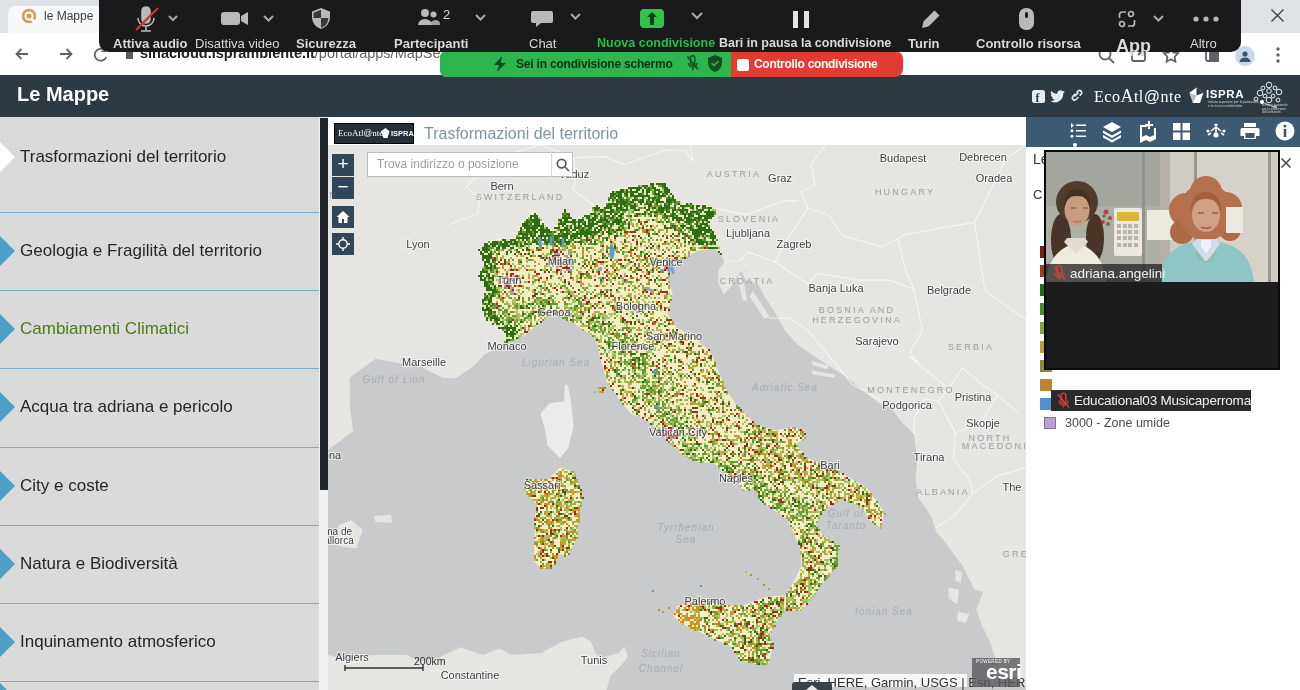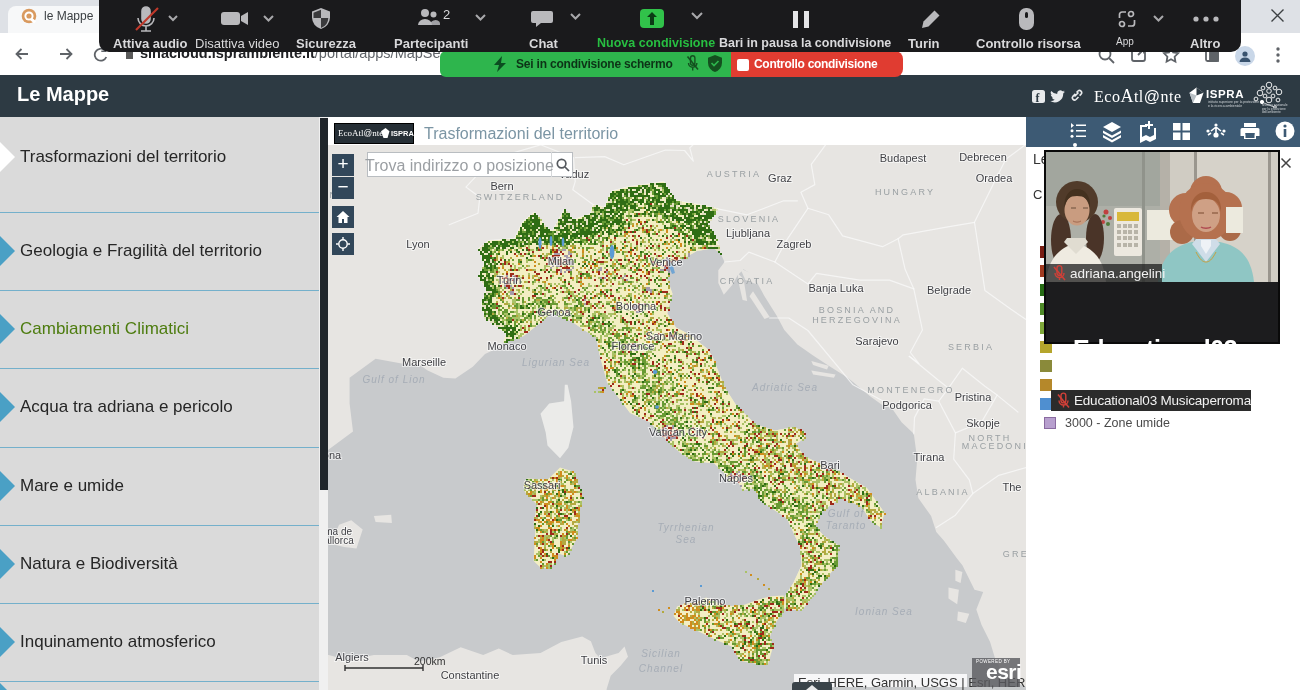--- a/index.html
+++ b/index.html
@@ -115,21 +115,21 @@
 <svg class="abs" style="left:0;top:627.0px" width="15" height="30">
     <path d="M0 0l15 15L0 30z" fill="#4aa0c5"></path>
   </svg>
 <svg class="abs" style="left:0;top:683px" width="15" height="30">
     <path d="M0 0l15 15L0 30z" fill="#4aa0c5"></path>
   </svg>
 <div class="abs" style="left:20px;top:146.5px;font-size:17px;color:#262626">Trasformazioni del territorio</div>
 <div class="abs" style="left:20px;top:241.0px;font-size:17px;color:#262626">Geologia e Fragilità del territorio</div>
 <div class="abs" style="left:20px;top:319.2px;font-size:17px;color:#4d7c0f">Cambiamenti Climatici</div>
 <div class="abs" style="left:20px;top:397.4px;font-size:17px;color:#262626">Acqua tra adriana e pericolo</div>
-<div class="abs" style="left:20px;top:475.6px;font-size:17px;color:#262626">Mare e umide</div>
+<div class="abs" style="left:20px;top:475.6px;font-size:17px;color:#262626">City e coste</div>
 <div class="abs" style="left:20px;top:553.8px;font-size:17px;color:#262626">Natura e Biodiversità</div>
 <div class="abs" style="left:20px;top:632.0px;font-size:17px;color:#262626">Inquinamento atmosferico</div>
 
 <div class="abs" style="left:319px;top:117px;width:9px;height:573px;background:#f0f0f0"></div>
 <div class="abs" style="left:319.5px;top:118px;width:8px;height:372px;background:#20262b"></div>
 
 <div class="abs" style="left:328px;top:117px;width:698px;height:28px;background:#fff"></div>
 <div class="abs" style="left:334px;top:123px;width:80px;height:21px;background:#262f36;border:1px solid #000"></div>
 <div class="abs" style="left:338px;top:128px;font-size:9px;color:#fff;font-family:'Liberation Serif',serif">EcoAtl<span style="font-family:'Liberation Sans';font-size:8.5px">@</span>nte</div>
 <svg class="abs" style="left:381px;top:128px" width="9" height="10">
@@ -276,21 +276,21 @@
     <path d="M7 1L0.5 7H2.5v6h3.5V9h2v4h3.5V7h2z" fill="#fff"></path>
   </svg>
 <div class="abs" style="left:332px;top:233px;width:22px;height:22px;background:#32475a"></div>
 <svg class="abs" style="left:335px;top:236px" width="16" height="16" fill="none" stroke="#fff" stroke-width="1.4">
     <circle cx="8" cy="8" r="4.2"></circle>
     <path d="M8 1v2.5M8 12.5V15M1 8h2.5M12.5 8H15"></path>
   </svg>
 
 <div class="abs" style="left:367px;top:152px;width:206px;height:25px;background:#fff;border:1px solid #b9bdc1"></div>
 <div class="abs" style="left:551px;top:152px;width:1px;height:25px;background:#d6d8da"></div>
-<div class="abs" style="left:365px;top:157px;font-size:16px;color:#9b9fa3">Trova indirizzo o posizione</div>
+<div class="abs" style="left:377px;top:157px;font-size:12px;color:#9b9fa3">Trova indirizzo o posizione</div>
 <svg class="abs" style="left:556px;top:158px" width="14" height="14" fill="none" stroke="#55595e" stroke-width="1.7">
     <circle cx="5.6" cy="5.6" r="4.3"></circle>
     <path d="M9 9l4 4"></path>
   </svg>
 
 <div class="abs" style="left:414px;top:655px;font-size:10.5px;color:#323232">200km</div>
 <svg class="abs" style="left:344px;top:664px" width="80" height="8" fill="none" stroke="#323232" stroke-width="1.4">
     <path d="M1 1v6M1 4h78M79 1v6"></path>
   </svg>
 
@@ -355,21 +355,21 @@
 <div class="abs" style="left:1040px;top:284px;width:12px;height:12px;background:#256b14"></div>
 <div class="abs" style="left:1040px;top:303px;width:12px;height:12px;background:#4e8a28"></div>
 <div class="abs" style="left:1040px;top:322px;width:12px;height:12px;background:#7fa83a"></div>
 <div class="abs" style="left:1040px;top:341px;width:12px;height:12px;background:#b5a52c"></div>
 <div class="abs" style="left:1040px;top:360px;width:12px;height:12px;background:#8a8a3a"></div>
 <div class="abs" style="left:1040px;top:379px;width:12px;height:12px;background:#b5882a"></div>
 <div class="abs" style="left:1040px;top:398px;width:12px;height:12px;background:#4f8fd0"></div>
 <div class="abs" style="left:1044px;top:417px;width:12px;height:12px;background:#b79fce;border:1px solid #8a6aa0"></div>
 <div class="abs" style="left:1065px;top:416px;font-size:12.5px;color:#4a4a4a">3000 - Zone umide</div>
 
-<div class="abs" style="left:1044px;top:150px;width:236px;height:194px;background:#1c1c1e;border:2px solid #0a0a0a">
+<div class="abs" style="left:1044px;top:150px;width:236px;height:220px;background:#1c1c1e;border:2px solid #0a0a0a">
 <svg width="232" height="130" style="display:block">
 <rect width="232" height="130" fill="#cdc9c0"></rect>
 <rect x="0" y="0" width="114" height="130" fill="#adafa7"></rect>
 <rect x="0" y="0" width="114" height="54" fill="#a2a69e"></rect>
 <rect x="96" y="0" width="3" height="130" fill="#90938b"></rect>
 <rect x="114" y="0" width="10" height="130" fill="#b5b1a8"></rect>
 <rect x="124" y="0" width="108" height="130" fill="#d0ccc3"></rect>
 <rect x="148" y="0" width="3" height="130" fill="#9a968e"></rect>
 <rect x="222" y="0" width="3" height="130" fill="#9a968e"></rect>
 <rect x="151" y="0" width="71" height="130" fill="#d6d2c9"></rect>
@@ -429,21 +429,20 @@
 <path d="M146 92 l14 18 14 -18 -4 -5 -20 0z" fill="#cfdde8"></path>
 <path d="M155 94 l5 8 5 -8 0 -6 -10 0z" fill="#eef2f6"></path>
 <path d="M150 100 c4 8 7 10 10 10 3 0 6 -2 10 -10" stroke="#c8a040" stroke-width="1" fill="none"></path>
 <rect x="0" y="112" width="116" height="18" fill="rgba(30,30,30,.75)"></rect>
 <g transform="translate(6,114)">
         <path d="M5 2a2.4 2.4 0 0 1 4.8 0v5a2.4 2.4 0 0 1-4.8 0z M3 7a4.5 4.5 0 0 0 9 0M7.5 11.5v2.5" stroke="#d04038" stroke-width="1.4" fill="none"></path>
         <path d="M2 1l11 13" stroke="#d04038" stroke-width="1.6"></path>
       </g>
 <text x="24" y="126" font-size="13.5" fill="#f2f2f2" font-family="Liberation Sans,sans-serif">adriana.angelini</text>
 </svg>
-<div style="position:absolute;left:27px;top:183px;font-size:25px;font-weight:bold;color:#fff;letter-spacing:-.4px;white-space:nowrap">Educational03<span style="letter-spacing:1px">...</span></div>
 <div style="position:absolute;left:5px;top:238px;width:200px;height:21px;background:#2b2b2b"></div>
 <svg style="position:absolute;left:9px;top:240px" width="16" height="17">
       <path d="M6 3.5a2.4 2.4 0 0 1 4.8 0v5a2.4 2.4 0 0 1-4.8 0z M4 8.5a4.5 4.5 0 0 0 9 0M8.5 13v2.5" stroke="#d04038" stroke-width="1.4" fill="none"></path>
       <path d="M3 2.5l11 13" stroke="#d04038" stroke-width="1.6"></path>
     </svg>
 <div style="position:absolute;left:28px;top:241px;font-size:13.5px;color:#f2f2f2;letter-spacing:-.2px;white-space:nowrap">Educational03 Musicaperroma</div>
 </div>
 
 <div class="abs" style="left:440px;top:51px;width:291px;height:26px;background:#2eb54d;border-radius:6px 0 0 6px"></div>
 <div class="abs" style="left:731px;top:51px;width:172px;height:26px;background:#e03c31;border-radius:0 8px 8px 0"></div>
@@ -489,21 +488,21 @@
     <circle cx="17.5" cy="6.5" r="3"></circle>
     <path d="M14 17a5.5 5 0 0 1 9.5-3.3 6 6 0 0 1 .5 3.3z" opacity=".85"></path>
 <text x="27" y="11" font-size="13" fill="#d9d9db">2</text>
 <path d="M60 7l4.5 4.5L69 7" stroke="#a8a8ab" stroke-width="2" fill="none"></path>
 </svg>
 <div class="abs" style="left:394px;top:36px;font-size:13px;font-weight:bold;color:#d9d9db">Partecipanti</div>
 <svg class="abs" style="left:530px;top:9px" width="52" height="20">
 <path d="M3 2h18a2 2 0 0 1 2 2v8a2 2 0 0 1-2 2H11l-5 4v-4H3a2 2 0 0 1-2-2V4a2 2 0 0 1 2-2z" fill="#b9b9bc"></path>
 <path d="M41 5l4.5 4.5L50 5" stroke="#a8a8ab" stroke-width="2" fill="none"></path>
 </svg>
-<div class="abs" style="left:529px;top:36px;font-size:13px;font-weight:bold;color:#d9d9db">Chat</div>
+<div class="abs" style="left:529px;top:36px;font-size:13px;font-weight:normal;color:#d9d9db">Chat</div>
 <div class="abs" style="left:640px;top:9px;width:24px;height:19px;background:#31c24a;border-radius:4px"></div>
 <svg class="abs" style="left:647px;top:12px" width="10" height="13" fill="#0c3b16">
     <path d="M5 0l5 5H7v8H3V5H0z"></path>
   </svg>
 <svg class="abs" style="left:691px;top:12px" width="12" height="8">
     <path d="M1 1l5 5 5-5" stroke="#a8a8ab" stroke-width="2" fill="none"></path>
   </svg>
 <div class="abs" style="left:597px;top:36px;font-size:12.5px;font-weight:bold;color:#27bf41">Nuova condivisione</div>
 <div class="abs" style="left:793px;top:11px;width:5px;height:17px;background:#e4e4e6"></div>
 <div class="abs" style="left:804px;top:11px;width:5px;height:17px;background:#e4e4e6"></div>
@@ -516,18 +515,18 @@
     <rect width="15" height="22" rx="7" fill="#b9b9bc"></rect>
     <rect x="6" y="4" width="3" height="6" rx="1.5" fill="#1a1a1c"></rect>
   </svg>
 <div class="abs" style="left:976px;top:36px;font-size:13px;font-weight:bold;color:#d9d9db">Controllo risorsa</div>
 <svg class="abs" style="left:1118px;top:10px" width="46" height="19" fill="none" stroke="#b9b9bc" stroke-width="1.7">
 <path d="M8 2H4a2.5 2.5 0 0 0-2.5 2.5V8M10 16h4a2.5 2.5 0 0 0 2.5-2.5V10"></path>
     <circle cx="13" cy="4" r="2.5"></circle>
     <circle cx="4" cy="14" r="2.5"></circle>
 <path d="M36 6l4.5 4.5L45 6" stroke="#a8a8ab" stroke-width="2"></path>
 </svg>
-<div class="abs" style="left:1116px;top:36px;font-size:10px;font-weight:normal;color:#d9d9db">App</div>
+<div class="abs" style="left:1116px;top:36px;font-size:18px;font-weight:bold;color:#d9d9db">App</div>
 <svg class="abs" style="left:1192px;top:15px" width="28" height="8" fill="#b9b9bc">
     <circle cx="4" cy="4" r="2.6"></circle>
     <circle cx="14" cy="4" r="2.6"></circle>
     <circle cx="24" cy="4" r="2.6"></circle>
   </svg>
-<div class="abs" style="left:1190px;top:36px;font-size:13px;font-weight:bold;color:#d9d9db">Altro</div>
+<div class="abs" style="left:1190px;top:36px;font-size:13px;font-weight:normal;color:#d9d9db">Altro</div>
 </body></html>

